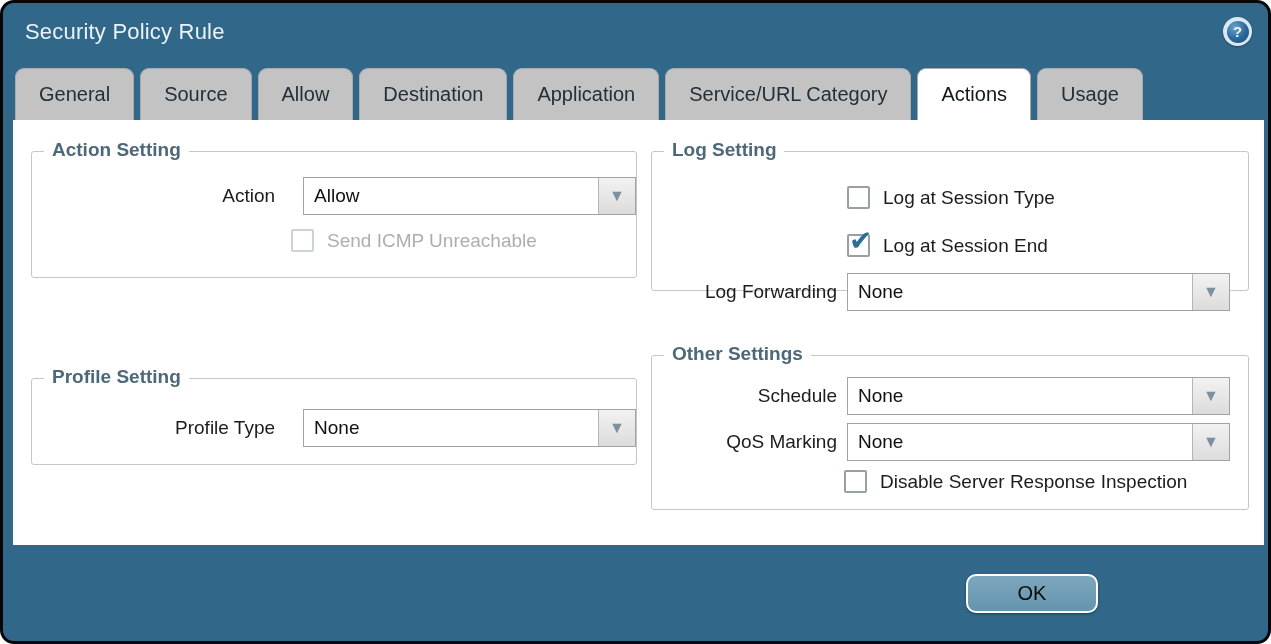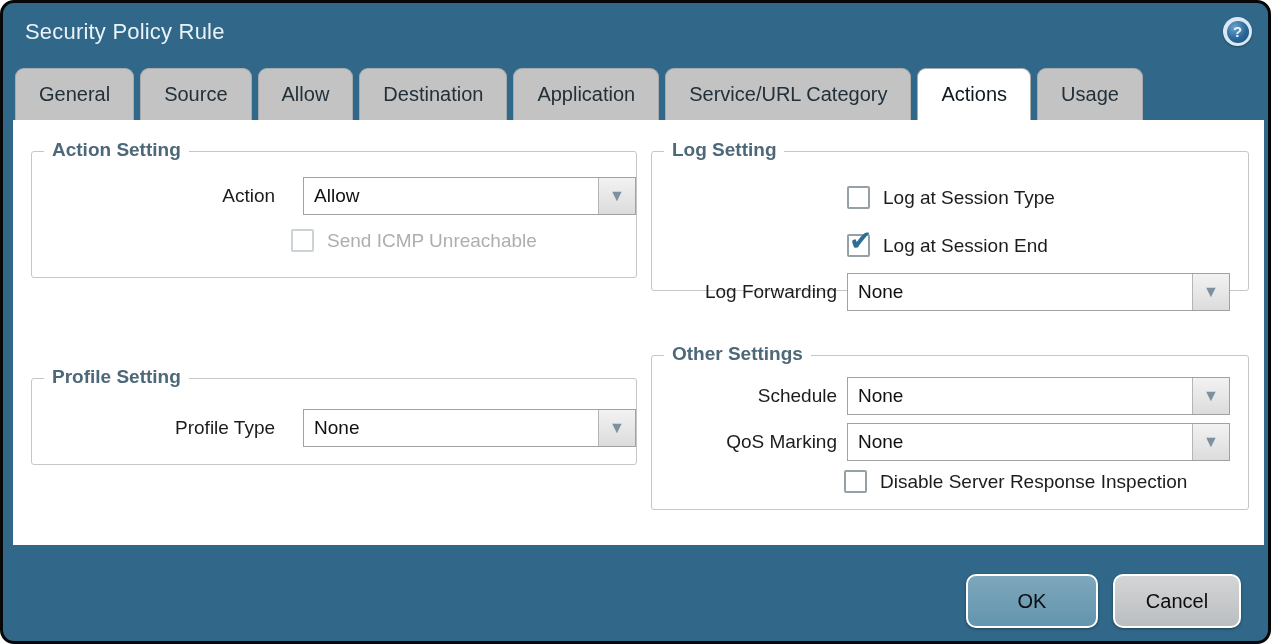--- a/index.html
+++ b/index.html
@@ -64,21 +64,21 @@
     border:2px solid #97a0a5;border-radius:2px;background:#fff;cursor:pointer;
   }
   .checkbox .mark{
     position:absolute;left:0px;top:-9px;font-size:28px;font-weight:bold;
     color:#2d6d96;line-height:1;
   }
   .check-label{font-size:19px;color:#1c1c1c;margin-left:13px;white-space:nowrap;}
   .disabled .checkbox{border-color:#ccd3d7;cursor:default;}
   .disabled .check-label{color:#aeaeae;}
   .btn{
-    position:absolute;top:571px;height:54px;border:2px solid #ffffff;border-radius:10px;
+    position:absolute;top:571px;height:39px;border:2px solid #ffffff;border-radius:10px;
     display:flex;align-items:center;justify-content:center;font-size:20px;color:#0d0d0d;
     box-shadow:0 1px 3px rgba(0,0,0,0.4);cursor:pointer;text-align:center;
   }
   .btn-ok{left:963px;width:132px;background:linear-gradient(#7da7bd,#6495ae);}
   .btn-cancel{left:1110px;width:128px;background:linear-gradient(#d3d5d6,#bbbec0);}
 </style>
 </head>
 <body>
 
 <div class="window">
@@ -183,15 +183,14 @@
         <span class="checkbox">
           <span class="mark"></span>
         </span>
         <span class="check-label">Disable Server Response Inspection</span>
       </div>
     </div>
 
   </div>
 
   <div class="btn btn-ok">OK</div>
-  <div class="btn btn-cancel">Cancel</div>
 
 </div>
 
 </body></html>

